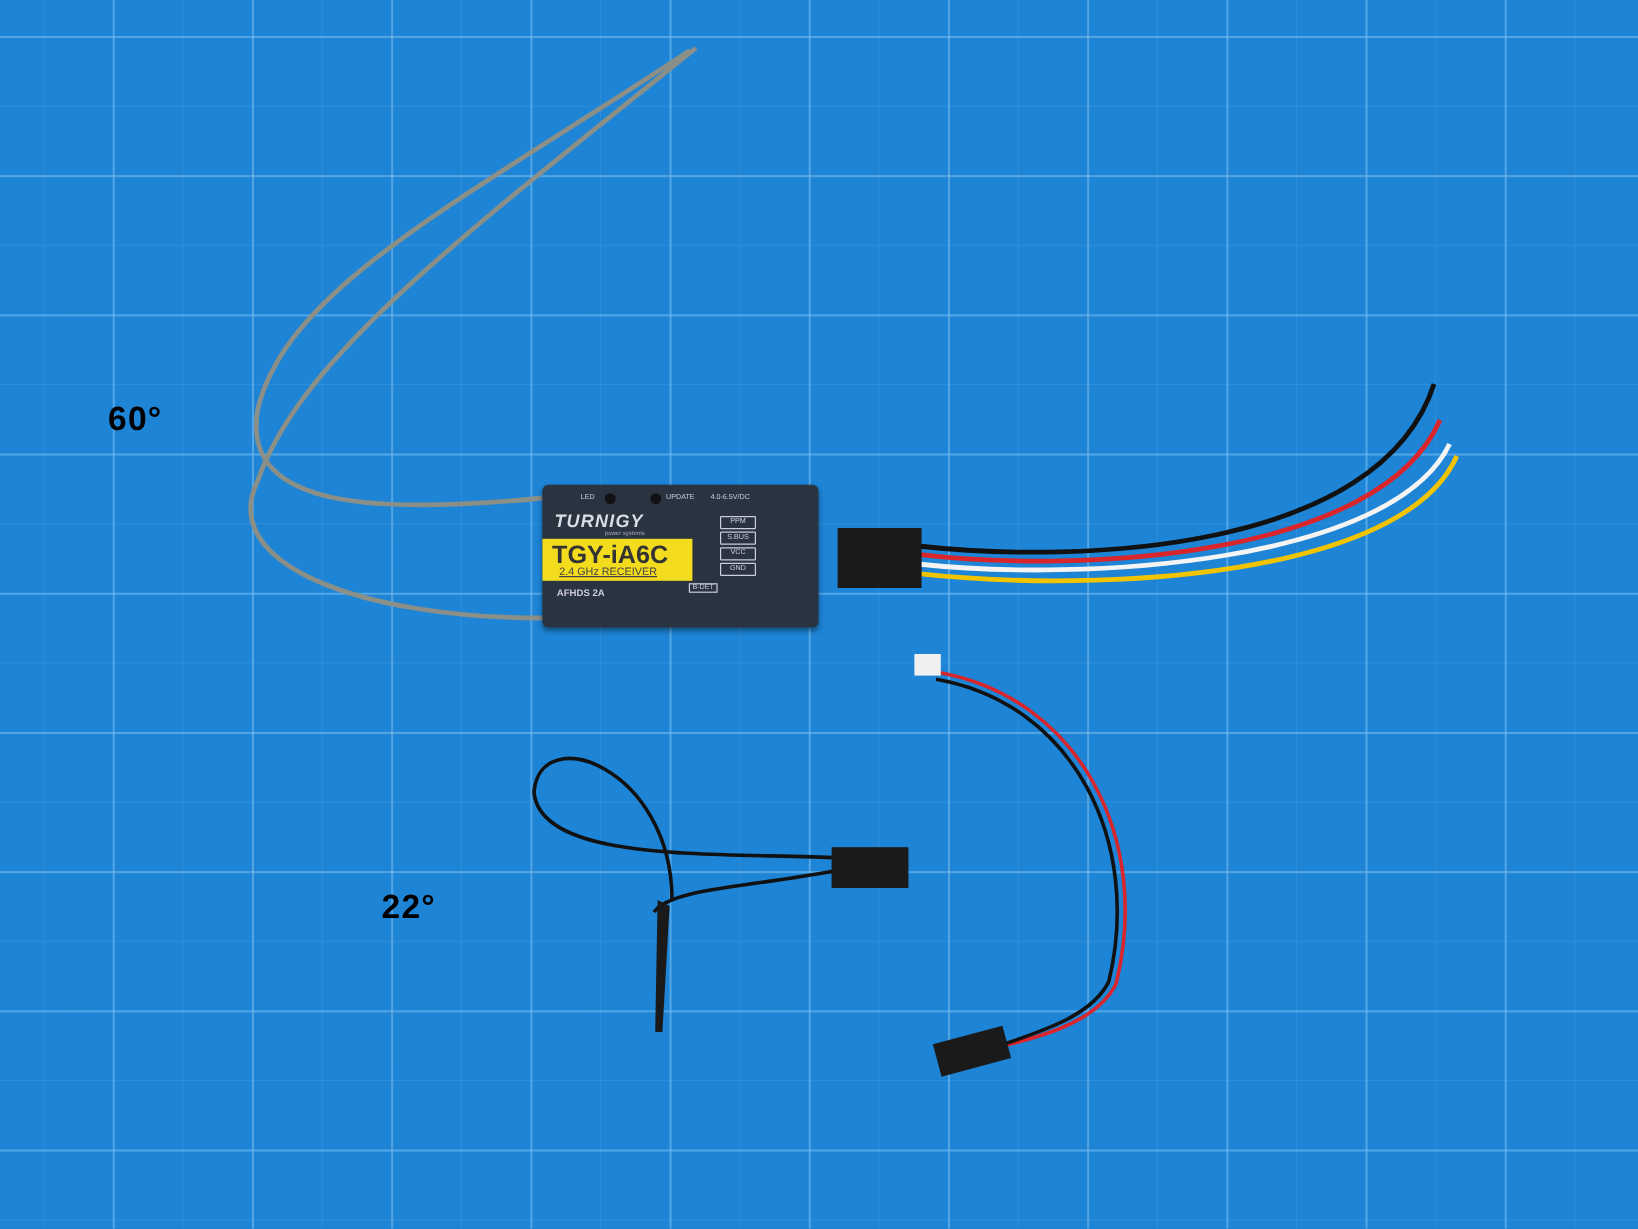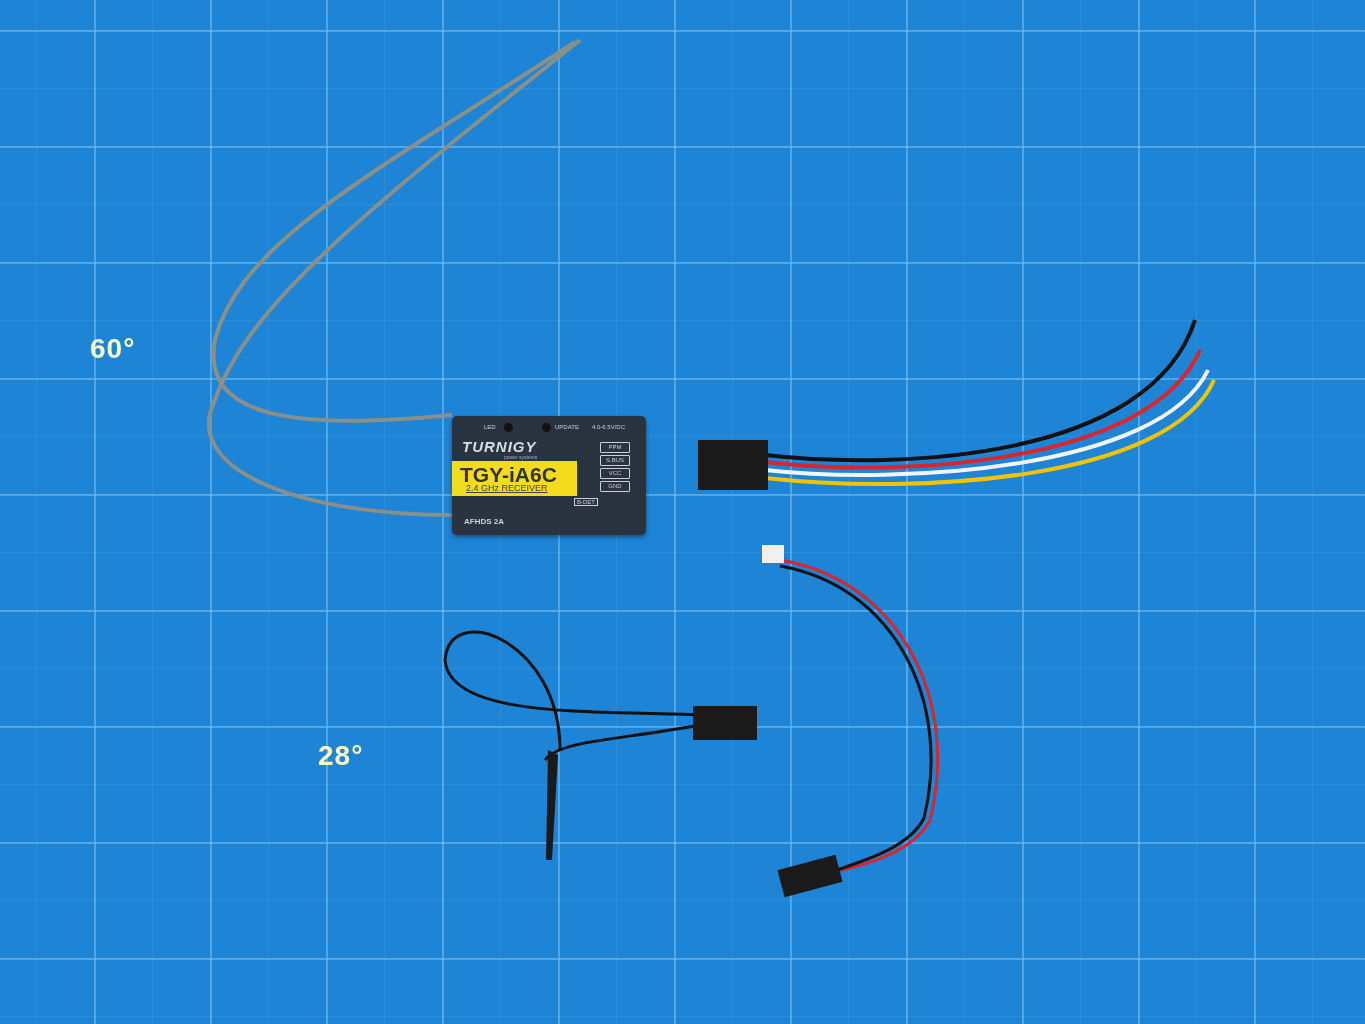--- a/index.html
+++ b/index.html
@@ -6,42 +6,42 @@
   body{width:1365px;height:1024px;overflow:hidden;position:relative;background:#1b7fd0;font-family:"Liberation Sans",sans-serif;}
   .mat{position:absolute;left:0;top:0;width:1365px;height:1024px;
     background-color:#1d84d6;
     background-image:
       linear-gradient(rgba(120,190,240,0.55) 2px, transparent 2px),
       linear-gradient(90deg, rgba(120,190,240,0.55) 2px, transparent 2px),
       linear-gradient(rgba(90,165,225,0.28) 1px, transparent 1px),
       linear-gradient(90deg, rgba(90,165,225,0.28) 1px, transparent 1px);
     background-size:116px 116px,116px 116px,58px 58px,58px 58px;
     background-position:-22px 30px,-22px 30px,-22px 30px,-22px 30px;}
-  .angle{position:absolute;color:#fef9c3;font-size:28px;font-weight:bold;letter-spacing:1px;}
+  .angle{position:absolute;color:#000000;font-size:28px;font-weight:bold;letter-spacing:1px;}
   svg.overlay{position:absolute;left:0;top:0;}
-  .rx{position:absolute;left:452px;top:416px;width:194px;height:119px;background:#2a3340;border-radius:5px;box-shadow:0 2px 4px rgba(0,0,0,.4);}
+  .rx{position:absolute;left:452px;top:404px;width:230px;height:119px;background:#2a3340;border-radius:5px;box-shadow:0 2px 4px rgba(0,0,0,.4);}
   .rx .brand{position:absolute;left:10px;top:22px;color:#d8dde4;font-weight:bold;font-style:italic;font-size:15px;letter-spacing:1px;}
   .rx .sub{position:absolute;left:52px;top:38px;color:#aab;font-size:5px;}
   .rx .led{position:absolute;left:32px;top:8px;color:#ccd;font-size:6px;}
   .rx .upd{position:absolute;left:103px;top:8px;color:#ccd;font-size:6px;}
   .rx .volt{position:absolute;left:140px;top:8px;color:#ccd;font-size:6px;}
   .rx .hole{position:absolute;width:9px;height:9px;border-radius:50%;background:#111;}
   .rx .yellow{position:absolute;left:0;top:45px;width:125px;height:35px;background:#f3dc1e;}
   .rx .model{position:absolute;left:8px;top:47px;color:#333;font-weight:bold;font-size:21px;}
   .rx .band{position:absolute;left:14px;top:67px;color:#444;font-size:9px;text-decoration:underline;}
-  .rx .afhds{position:absolute;left:12px;top:86px;color:#ccd;font-size:8px;font-weight:bold;margin-top:15px;}
+  .rx .afhds{position:absolute;left:12px;top:86px;color:#ccd;font-size:8px;font-weight:bold;}
   .rx .pin{position:absolute;left:148px;width:28px;height:9px;border:1px solid #ccd;color:#ccd;font-size:6px;text-align:center;line-height:9px;border-radius:1px;}
   .rx .bdet{position:absolute;left:122px;top:82px;border:1px solid #ccd;color:#ccd;font-size:6px;padding:0 2px;}
 </style>
 </head>
 <body>
 
 <div class="mat"></div>
 <div class="angle" style="left:90px;top:333px;">60°</div>
-<div class="angle" style="left:318px;top:740px;">28°</div>
+<div class="angle" style="left:318px;top:740px;">22°</div>
 
 <svg class="overlay" width="1365" height="1024">
   <g fill="none" stroke="#8a8f88" stroke-width="4">
     <path d="M452 415 C 300 430, 200 420, 215 340 C 240 240, 380 170, 575 42"></path>
     <path d="M452 515 C 300 515, 180 470, 215 400 C 250 300, 380 200, 580 40"></path>
   </g>
   <g fill="none" stroke-width="4">
     <path d="M765 455 C 900 470, 1150 460, 1195 320" stroke="#111"></path>
     <path d="M765 462 C 900 478, 1150 465, 1200 350" stroke="#d8262c"></path>
     <path d="M765 470 C 900 485, 1160 470, 1208 370" stroke="#f4f4f4"></path>

